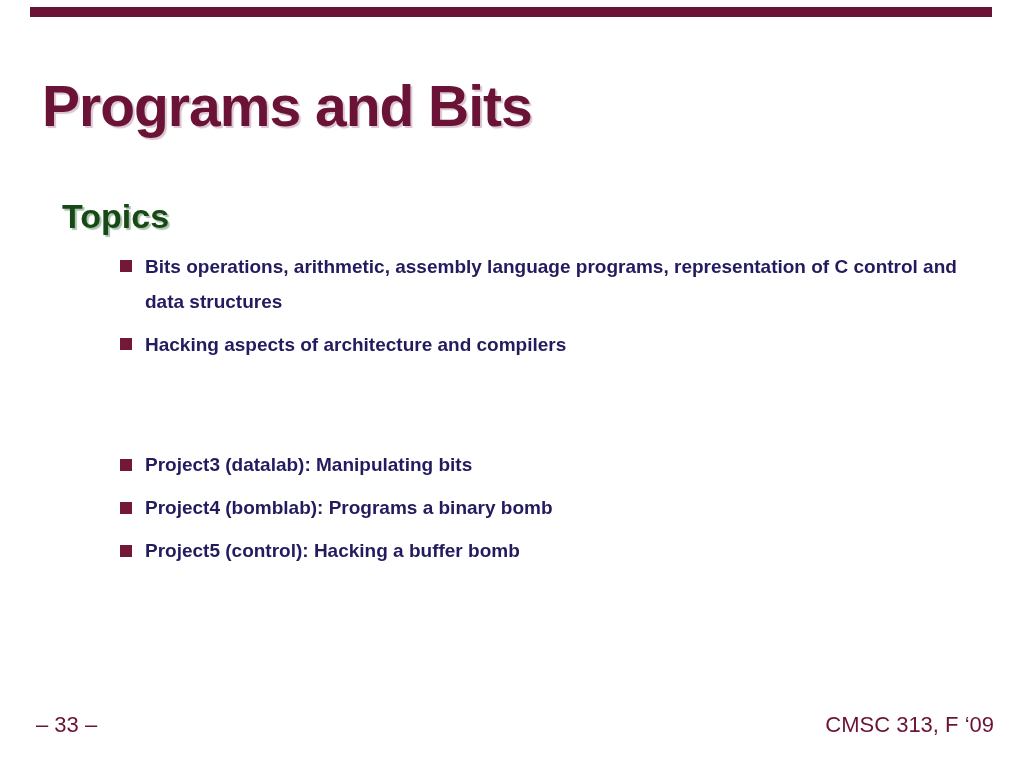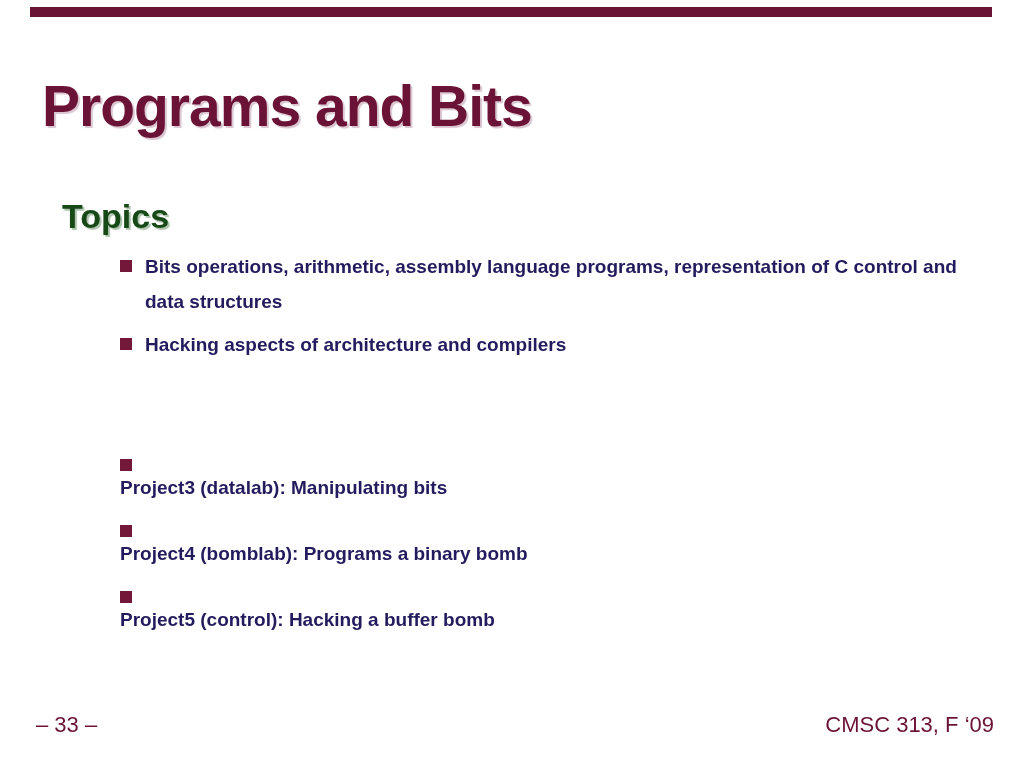--- a/index.html
+++ b/index.html
@@ -42,21 +42,21 @@
     list-style: none;
     margin: 13px 0 0 0;
     padding: 0 0 0 58px;
   }
   .section-assignments ul.bullet-list { margin-top: 16px; }
   li.bullet {
     display: flex;
     align-items: flex-start;
     margin-bottom: 8px;
   }
-  .section-assignments li.bullet { margin-bottom: 9px; flex-direction: column; }
+  .section-assignments li.bullet { margin-bottom: 9px; }
   .bullet-square {
     flex: 0 0 auto;
     width: 12px; height: 12px;
     margin-top: 11px;
     margin-right: 13px;
     background: #74183a;
   }
   .bullet-text {
     font-size: 19px;
     font-weight: 700;

